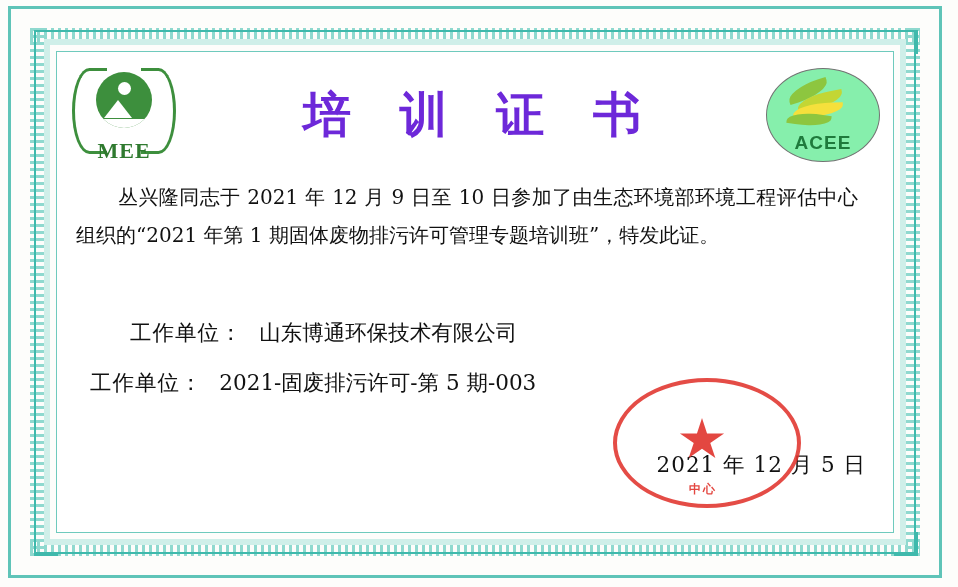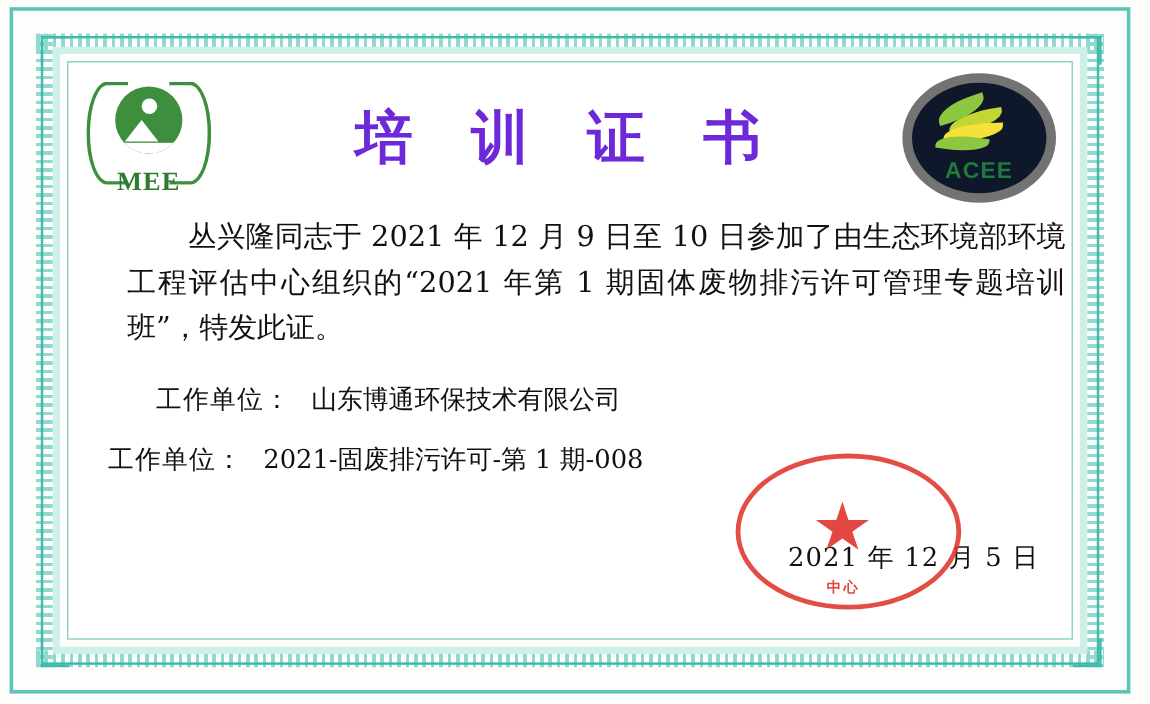--- a/index.html
+++ b/index.html
@@ -143,22 +143,22 @@
     font-size: 48px;
     letter-spacing: 16px;
     color: #6d28d9;
     text-indent: 16px;
     white-space: nowrap;
   }
   .logo-acee {
     flex: 0 0 auto;
     width: 112px; height: 92px;
     border-radius: 50%;
-    border: 8px solid #737373;
-    background: #0f172a;
+    border: 1px solid #737373;
+    background: #86efac;
     position: relative;
     overflow: hidden;
   }
   .logo-acee .leaf {
     position: absolute;
     border-radius: 80% 0 80% 0;
   }
   .logo-acee .l1 { left: 20px; top: 14px; width: 42px; height: 16px; background: #8dc63f; transform: rotate(-18deg); }
   .logo-acee .l2 { left: 30px; top: 24px; width: 46px; height: 15px; background: #c3d634; transform: rotate(-10deg); }
   .logo-acee .l3 { left: 26px; top: 34px; width: 50px; height: 14px; background: #f5e03c; transform: rotate(-2deg); }
@@ -171,24 +171,24 @@
     font-family: "Liberation Sans", sans-serif;
     font-weight: bold;
     font-size: 19px;
     letter-spacing: 1px;
     color: #1f7a3c;
   }
 
   
   .body-text {
     position: absolute;
-    left: 106px; top: 178px;
+    left: 76px; top: 178px;
     width: 782px;
     font-family: "DejaVu Serif", serif;
-    font-size: 24px;
+    font-size: 20px;
     line-height: 38px;
     color: #111111;
     text-align: justify;
   }
   .body-text p {
     margin: 0;
   }
   .body-text .indent {
     text-indent: 2.1em;
   }
@@ -298,21 +298,21 @@
     <p class="indent">丛兴隆同志于 2021 年 12 月 9 日至 10 日参加了由生态环境部环境工程评估中心组织的“2021 年第 1 期固体废物排污许可管理专题培训班”，特发此证。</p>
   </div>
 
   <div class="field-block field-unit">
     <span class="field-label">工作单位：</span>
     <span class="field-value">山东博通环保技术有限公司</span>
   </div>
 
   <div class="field-block field-no">
     <span class="field-label">工作单位：</span>
-    <span class="field-value">2021-固废排污许可-第 1 期-008</span>
+    <span class="field-value">2021-固废排污许可-第 5 期-003</span>
   </div>
 
   <div class="date-line">2021 年 12 月 5 日</div>
 
   <div class="seal">
     <div class="ring"></div>
     <div class="star"></div>
     <div class="seal-bottom-text">中心</div>
   </div>
 

